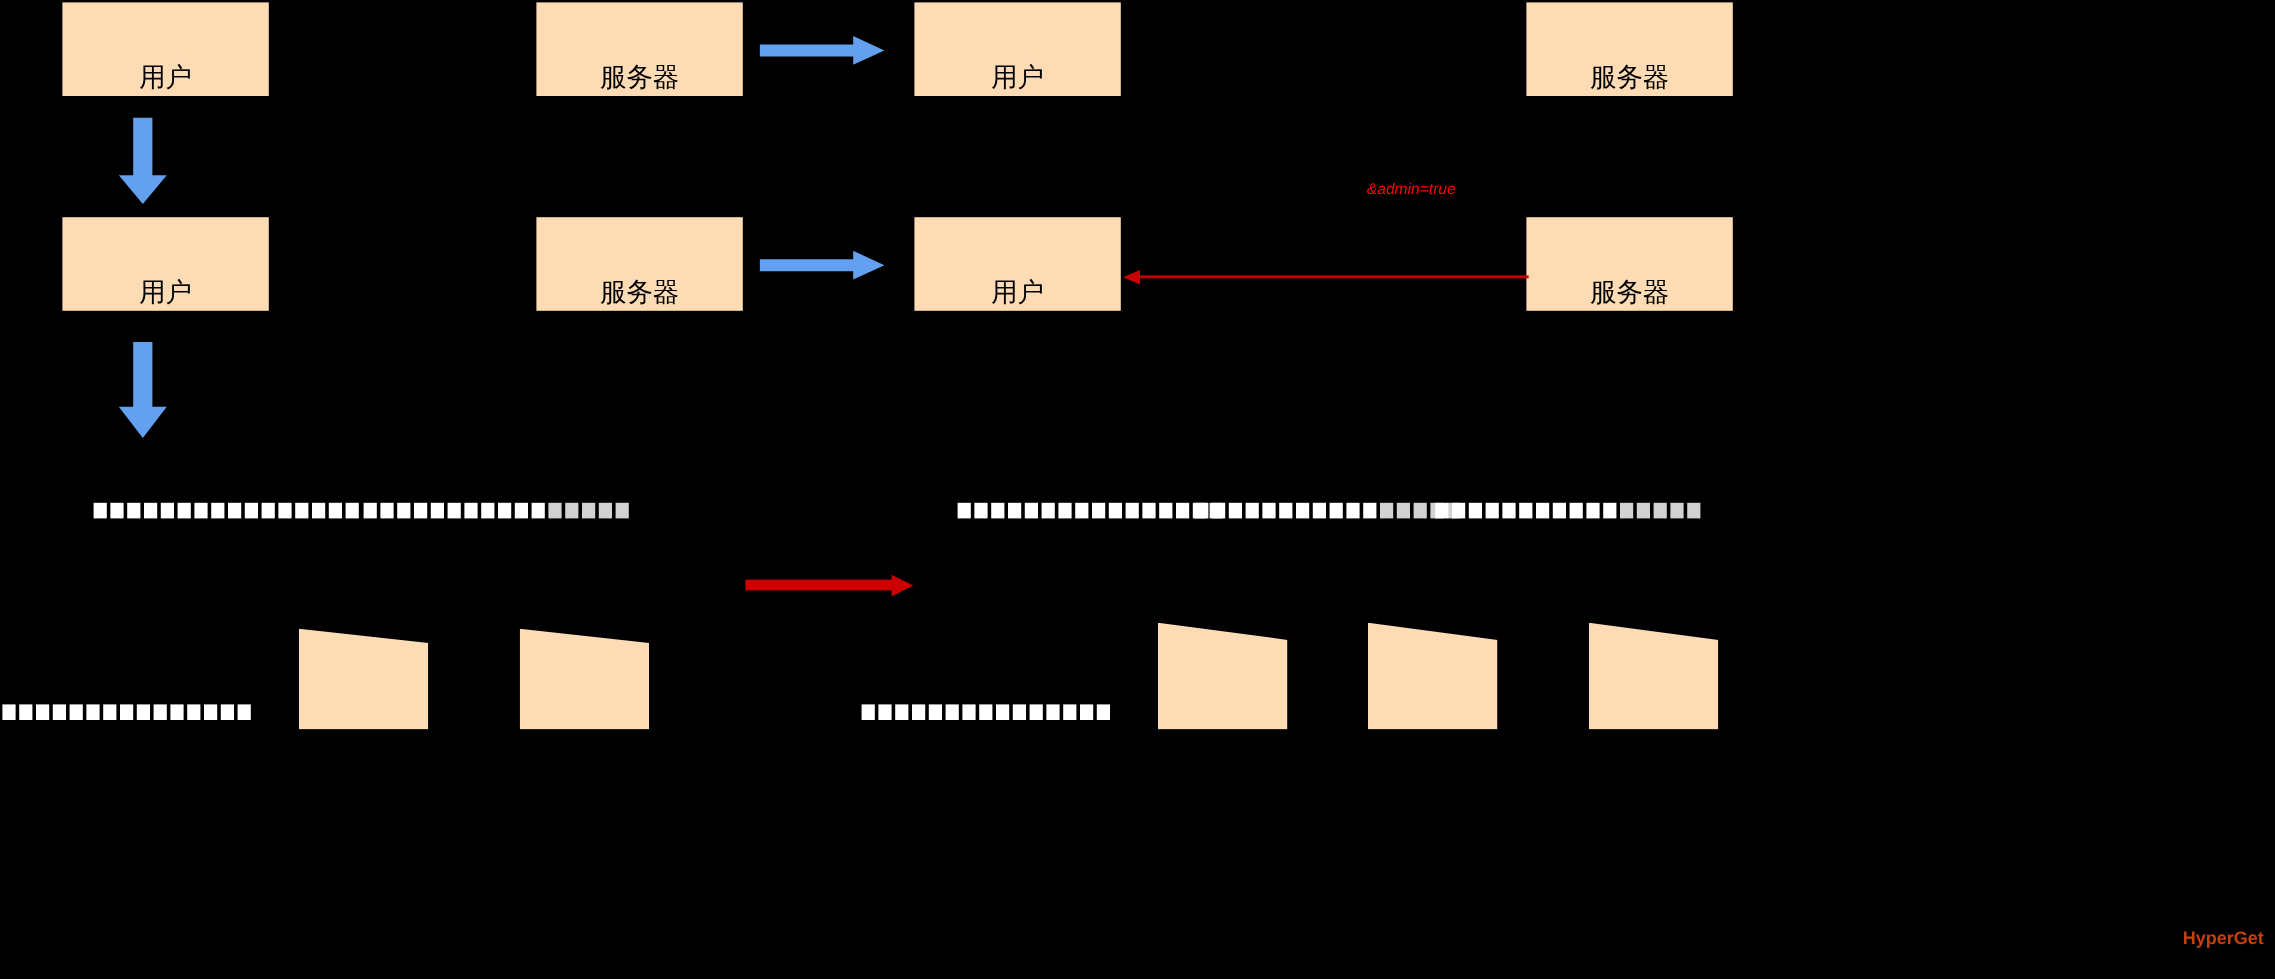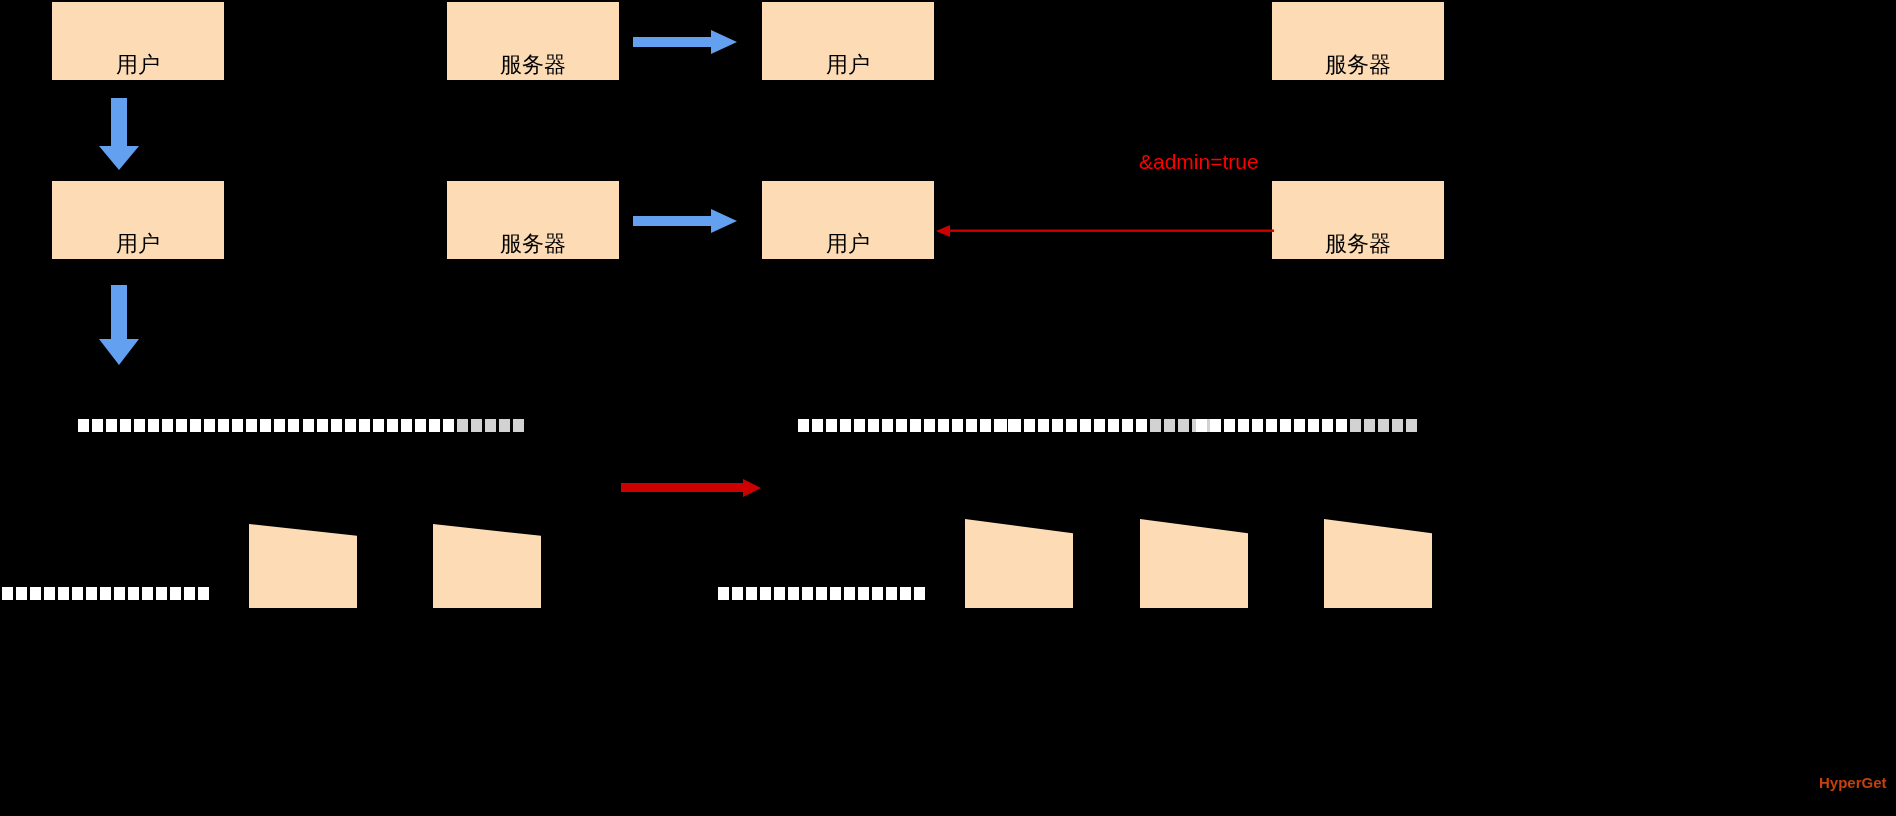--- a/index.html
+++ b/index.html
@@ -52,23 +52,24 @@
     position: absolute;
   }
   .arrow-red-right {
     position: absolute;
   }
 
   
   .annot-red {
     position: absolute;
     color: #FF0000;
-    font-size: 21px;
+    font-size: 13px;
     white-space: nowrap;
     line-height: 1;
+    font-style: italic;
   }
 
   
   .redacted {
     position: absolute;
     display: flex;
     align-items: center;
     gap: 3px;
     height: 14px;
   }

